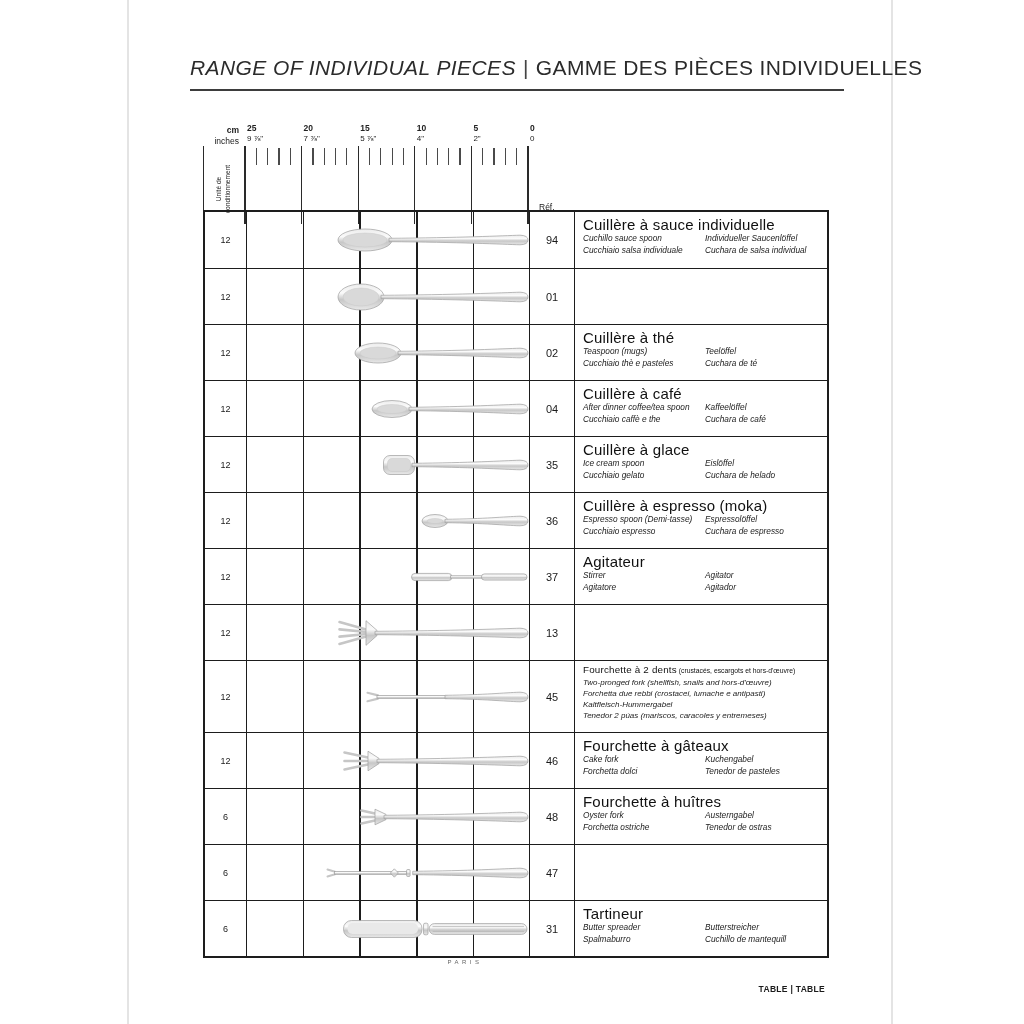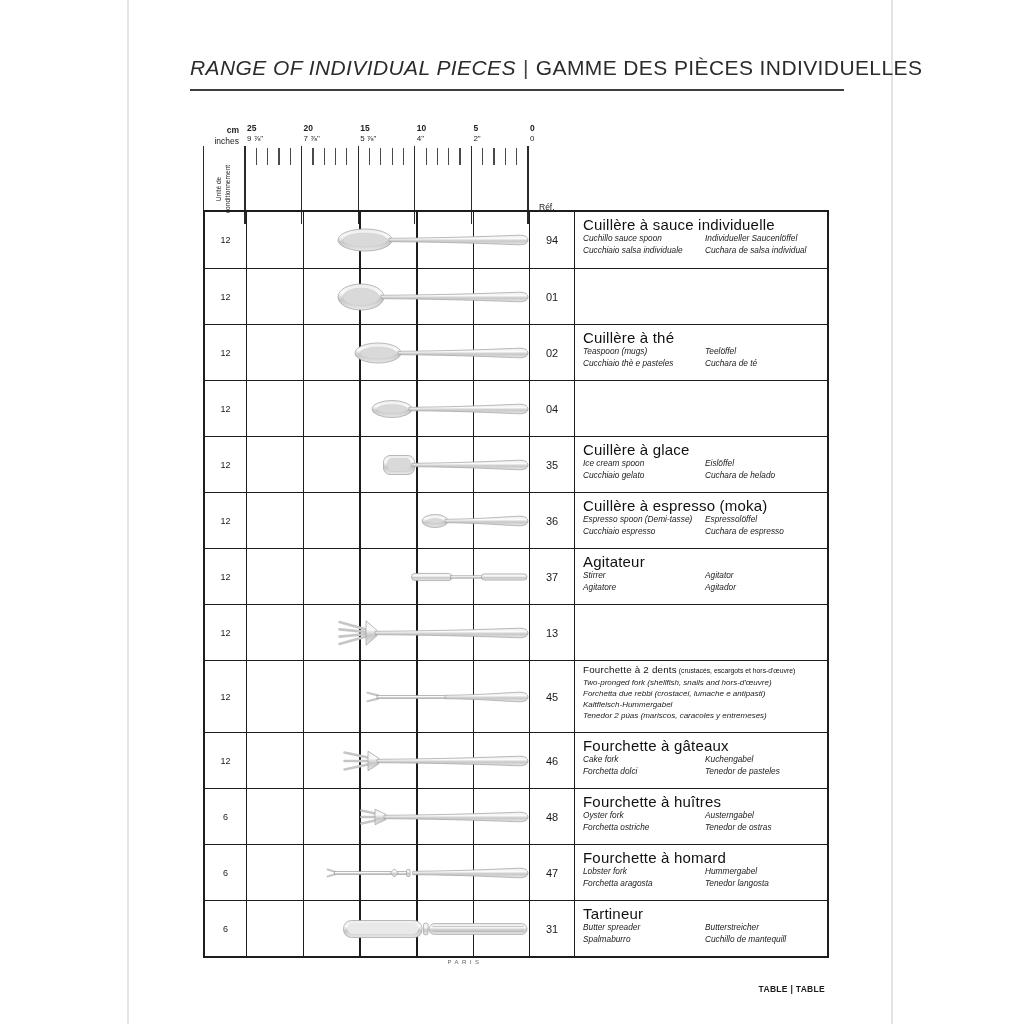--- a/index.html
+++ b/index.html
@@ -226,20 +226,31 @@
   </linearGradient>
             </defs>
   <g fill="url(#m3)" stroke="#9e9e9e" stroke-width="0.7">
               <ellipse cx="21" cy="18" rx="20" ry="8.5"></ellipse>
               <ellipse cx="21" cy="18" rx="15" ry="4.5" fill="#d9d9d9" stroke="#c8c8c8" stroke-width="0.5"></ellipse>
               <path d="M 38 16.3 C 98 15.8, 132 13.7, 149 13.2 Q 157 13.4 157 18 Q 157 22.6 149 22.8 C 132 22.3, 98 20.2, 38 19.7 Z"></path>
             </g>
           </svg></div>
       </div>
     <div class="cell-ref">04</div>
+    <div class="cell-text">
+      <div class="t-title">Cuillère à café</div>
+    <div class="t-line">
+          <span class="c1">After dinner coffee/tea spoon</span>
+          <span>Kaffeelöffel</span>
+        </div>
+        <div class="t-line">
+          <span class="c1">Cucchiaio caffè e the</span>
+          <span>Cuchara de café</span>
+        </div>
+      </div>
   </div>
     <div class="row" style="height: 56px;">
     <div class="cell-qty">12</div>
     <div class="cell-draw">
         <div class="vline" style="left: 55.85px;"></div>
         <div class="vline" style="left: 112.45px;"></div>
         <div class="vline" style="left: 169.05px;"></div>
         <div class="vline" style="left: 225.65px;"></div>
         <div class="cutlery" style="top: 10px;"><svg width="147" height="36" viewBox="0 0 147 36" xmlns="http://www.w3.org/2000/svg">
   <defs>
@@ -499,31 +510,20 @@
               <path d="M2.5 14.5 L 10 16.8" fill="none" stroke="#c6c6c6" stroke-width="2" stroke-linecap="round"></path>
               <path d="M2.5 21.5 L 10 19.2" fill="none" stroke="#c6c6c6" stroke-width="2" stroke-linecap="round"></path>
               <rect x="9.5" y="16.6" width="72.10000000000001" height="2.8"></rect>
               <path d="M 65.36 18 L 69.36 13.8 L 73.36 18 L 69.36 22.2 Z"></path>
               <rect x="81.60000000000001" y="14.5" width="3.5" height="7" rx="1"></rect>
               <path d="M 87.72 16.3 C 145.86 15.8, 178 13.7, 195 13.2 Q 203 13.4 203 18 Q 203 22.6 195 22.8 C 178 22.3, 145.86 20.2, 87.72 19.7 Z"></path>
             </g>
           </svg></div>
       </div>
     <div class="cell-ref">47</div>
-    <div class="cell-text">
-      <div class="t-title">Fourchette à homard</div>
-    <div class="t-line">
-          <span class="c1">Lobster fork</span>
-          <span>Hummergabel</span>
-        </div>
-        <div class="t-line">
-          <span class="c1">Forchetta aragosta</span>
-          <span>Tenedor langosta</span>
-        </div>
-      </div>
   </div>
     <div class="row" style="height: 56px;">
     <div class="cell-qty">6</div>
     <div class="cell-draw">
         <div class="vline" style="left: 55.85px;"></div>
         <div class="vline" style="left: 112.45px;"></div>
         <div class="vline" style="left: 169.05px;"></div>
         <div class="vline" style="left: 225.65px;"></div>
         <div class="cutlery" style="top: 10px;"><svg width="187" height="36" viewBox="0 0 187 36" xmlns="http://www.w3.org/2000/svg">
   <defs>

